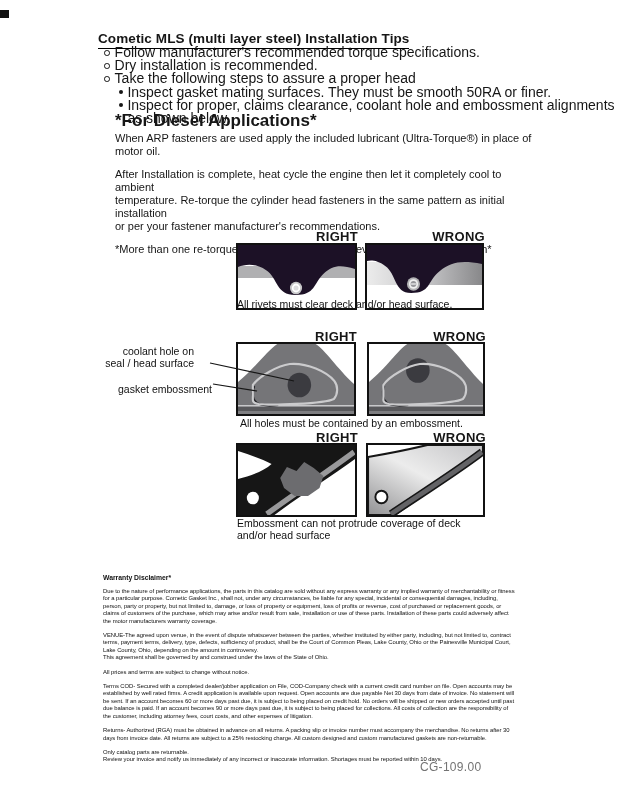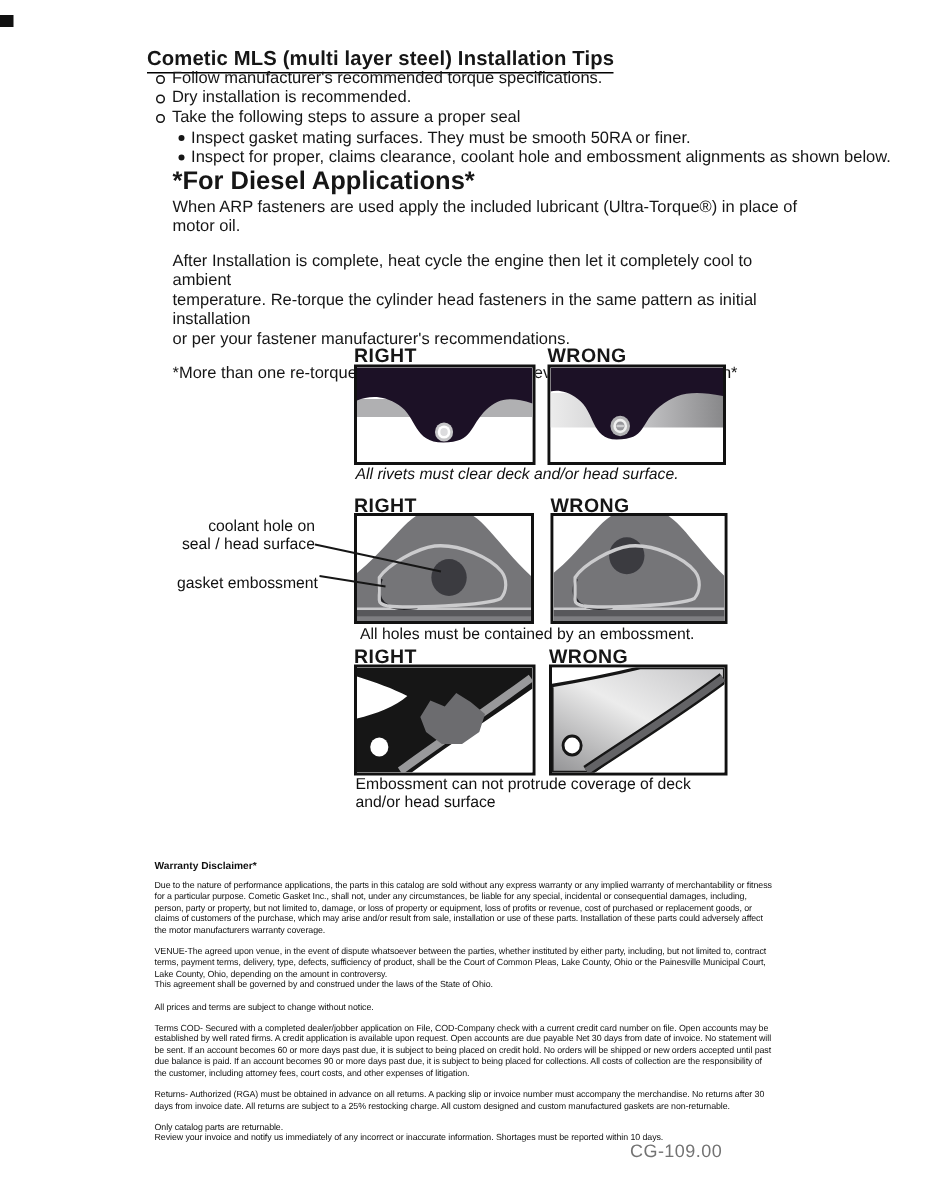--- a/index.html
+++ b/index.html
@@ -8,31 +8,31 @@
     font-family:"Liberation Sans","DejaVu Sans",sans-serif;color:#161616;
     overflow:hidden;
   }
   .abs{position:absolute;}
   
   .tick{left:0;top:10px;width:9px;height:8px;background:#111;}
   
   .title{left:98px;top:21px;font-size:13.5px;font-weight:700;
          border-bottom:1.6px solid #000;padding-bottom:1.5px;letter-spacing:.1px;margin-top:10px;}
   
-  .bullets{left:104px;top:46px;font-size:11px;line-height:13.2px;}
+  .bullets{left:104px;top:46px;font-size:14px;line-height:13.2px;}
   .b-row{display:flex;align-items:flex-start;}
   .b-sub{margin-left:15px;}
   .ring{flex:0 0 auto;width:3.6px;height:3.6px;border:1.1px solid #161616;border-radius:50%;margin:4px 5px 0 0;}
   .dot{flex:0 0 auto;width:4.4px;height:4.4px;background:#161616;border-radius:50%;margin:4px 4px 0 0;}
   
   .diesel{left:115px;top:114px;width:420px;font-size:11px;line-height:13.2px;}
   .diesel h2{font-size:17px;font-weight:700;margin:0 0 5px 0;}
   .gap{height:9px;}
   
-  .dlabel{font-size:13px;font-weight:600;text-align:left;letter-spacing:.3px;}
+  .dlabel{font-size:13px;font-weight:600;text-align:right;letter-spacing:.3px;}
   .caption{font-size:10.5px;line-height:12px;color:#111;}
   .dbox{border:2.5px solid #111;background:#fff;}
   .dbox svg{display:block;}
   .sidelabels{font-size:10.5px;line-height:11.5px;text-align:right;color:#111;}
   
   .warranty{left:103px;top:574px;width:414px;color:#111;}
   .warranty h3{font-size:6.8px;font-weight:700;margin:0 0 7px 0;}
   .wpara{font-size:5.9px;line-height:7.4px;letter-spacing:-.05px;margin:0 0 7px 0;}
   .wpara.tight{margin-bottom:0;}
   .footer-code{left:386px;top:760px;font-size:12px;color:#737373;letter-spacing:.3px;margin-left:34px;}
@@ -63,21 +63,21 @@
   <div class="b-row">
       <span class="ring"></span>
       <span>Follow manufacturer's recommended torque specifications.</span>
     </div>
   <div class="b-row">
       <span class="ring"></span>
       <span>Dry installation is recommended.</span>
     </div>
   <div class="b-row">
       <span class="ring"></span>
-      <span>Take the following steps to assure a proper seal</span>
+      <span>Take the following steps to assure a proper head</span>
     </div>
   <div class="b-row b-sub">
       <span class="dot"></span>
       <span>Inspect gasket mating surfaces.  They must be smooth 50RA or finer.</span>
     </div>
   <div class="b-row b-sub">
       <span class="dot"></span>
       <span>Inspect for proper, claims clearance, coolant hole and embossment alignments as shown below.</span>
     </div>
 </div>
@@ -116,26 +116,26 @@
     <path d="M0 0 H120 V19 C98 15 88 17 76 26 C62 37 67 48 46 48 C28 48 31 29 19 21 C11 15 4 15 0 16 Z" fill="#1c1126"></path>
     <g>
       <circle cx="48.5" cy="39" r="6.8" fill="#b2b2b4"></circle>
       <circle cx="48.5" cy="39" r="4.8" fill="#f0f0f0"></circle>
       <circle cx="48.5" cy="39" r="3" fill="#96969a"></circle>
       <rect x="45.8" y="38.1" width="5.4" height="1.8" rx="0.9" fill="#cfcfd1"></rect>
     </g>
   </svg>
 </div>
 
-<div class="abs caption" style="left:237px;top:310px;font-style:italic;">All rivets must clear deck and/or head surface.</div>
+<div class="abs caption" style="left:237px;top:298px;">All rivets must clear deck and/or head surface.</div>
 
 <div class="abs dlabel" style="left:236px;top:329px;width:121px;">RIGHT</div>
 <div class="abs dlabel" style="left:367px;top:329px;width:119px;">WRONG</div>
 
-<div class="abs sidelabels" style="left:112px;top:346px;width:98px;">
+<div class="abs sidelabels" style="left:96px;top:346px;width:98px;">
   <div>coolant hole on</div>
   <div>seal / head surface</div>
 </div>
 <div class="abs sidelabels" style="left:112px;top:384px;width:100px;">gasket embossment</div>
 
 <div class="abs dbox" style="left:236px;top:342px;">
   <svg width="116" height="70" viewBox="0 0 121 70" preserveAspectRatio="none">
     <rect x="0" y="0" width="121" height="70" fill="#ffffff"></rect>
     <path d="M0 38 C18 24 31 6 41 0 L81 0 C91 6 103 24 121 40 L121 70 L0 70 Z" fill="#757578"></path>
     <rect x="0" y="61" width="121" height="1.7" fill="#c8c8ca"></rect>

